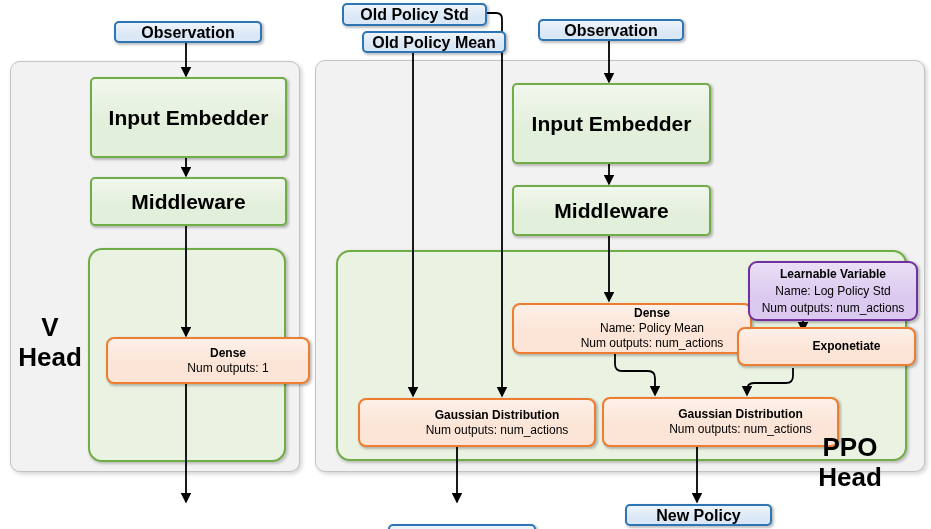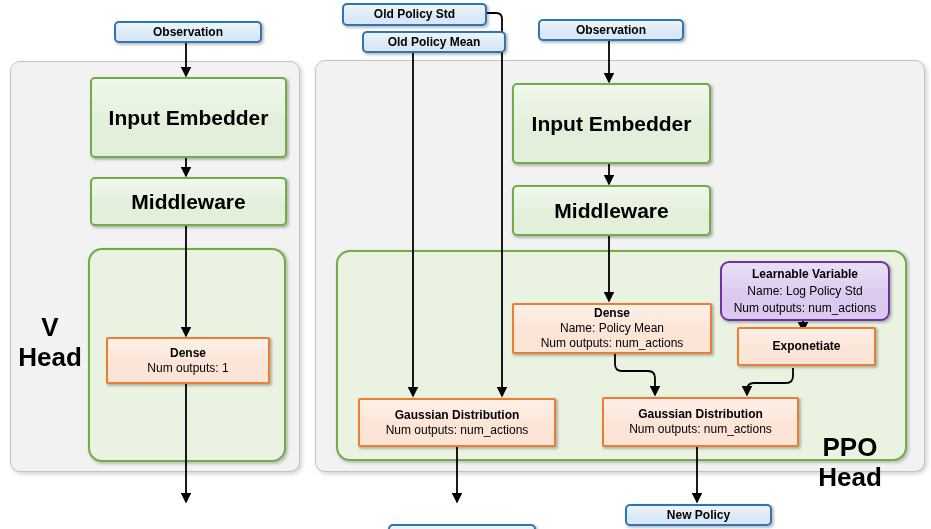--- a/index.html
+++ b/index.html
@@ -32,32 +32,33 @@
     box-shadow:1.5px 1.5px 2.5px rgba(0,0,0,0.25);
     z-index:4;line-height:15px;
   }
   .gnode{
     background:linear-gradient(180deg, rgba(255,255,255,0.5), rgba(255,255,255,0) 60%), var(--green_fill);
     border:2.4px solid var(--green_border);border-radius:5px;
     font-weight:bold;font-size:21px;
   }
   .onode{
     background:linear-gradient(180deg, rgba(255,255,255,0.45), rgba(255,255,255,0) 60%), var(--orange_fill);
-    border:2.4px solid var(--orange_border);border-radius:2px;
+    border:2.4px solid var(--orange_border);border-radius:8px;
     font-size:12px;
+    padding-left:40px;
   }
   .pnode{
     background:linear-gradient(180deg, rgba(255,255,255,0.4), rgba(255,255,255,0) 60%), var(--purple_fill);
     border:2.8px solid var(--purple_border);border-radius:9px;
     font-size:12px;line-height:17px;
   }
   .bnode{
     background:linear-gradient(180deg, rgba(255,255,255,0.55), rgba(255,255,255,0) 70%), var(--blue_fill);
     border:2.6px solid var(--blue_border);border-radius:5px;
-    font-weight:bold;font-size:12px;
+    font-weight:bold;font-size:16px;
   }
   .node .t{font-weight:bold;}
   .headlabel{
     position:absolute;text-align:center;font-weight:bold;font-size:26px;
     line-height:30px;z-index:4;
   }
   #connector-svg{position:absolute;left:0;top:0;z-index:3;}
   #connector-svg path{stroke:var(--arrow);stroke-width:1.8;fill:none;}
   #connector-svg .arrhead{fill:var(--arrow);stroke:none;}
 </style>
@@ -126,21 +127,21 @@
     <span>Input Embedder</span>
   </div>
   <div class="node gnode" style="left:512px;top:185px;width:195px;height:47px;">
     <span>Middleware</span>
   </div>
   <div class="node onode" style="left:512px;top:303px;width:196px;height:47px;">
     <span class="t">Dense</span>
     <span>Name: Policy Mean</span>
     <span>Num outputs: num_actions</span>
   </div>
-  <div class="node pnode" style="left:720px;top:261px;width:166px;height:56px;">
+  <div class="node pnode" style="left:748px;top:261px;width:166px;height:56px;">
     <span class="t">Learnable Variable</span>
     <span>Name: Log Policy Std</span>
     <span>Num outputs: num_actions</span>
   </div>
   <div class="node onode" style="left:737px;top:327px;width:135px;height:35px;">
     <span class="t">Exponetiate</span>
   </div>
   <div class="node onode" style="left:358px;top:398px;width:194px;height:45px;">
     <span class="t">Gaussian Distribution</span>
     <span>Num outputs: num_actions</span>

